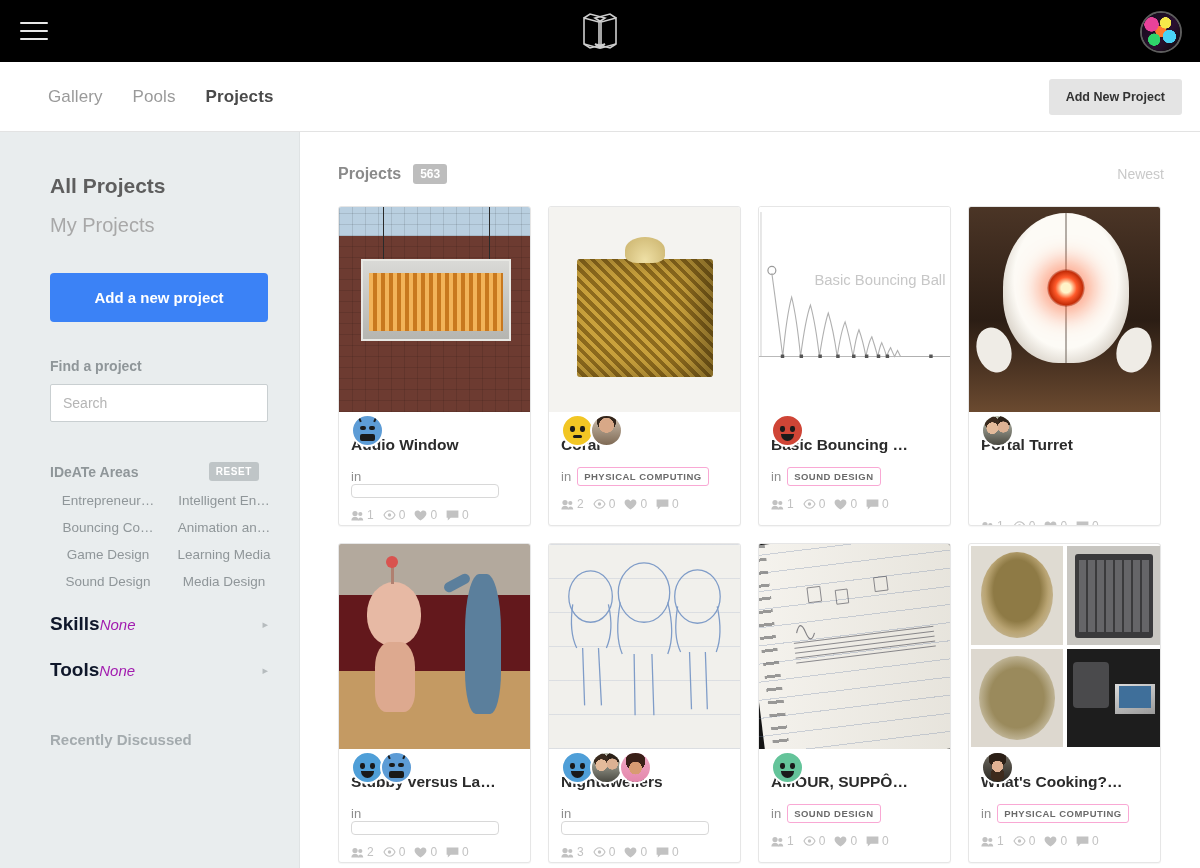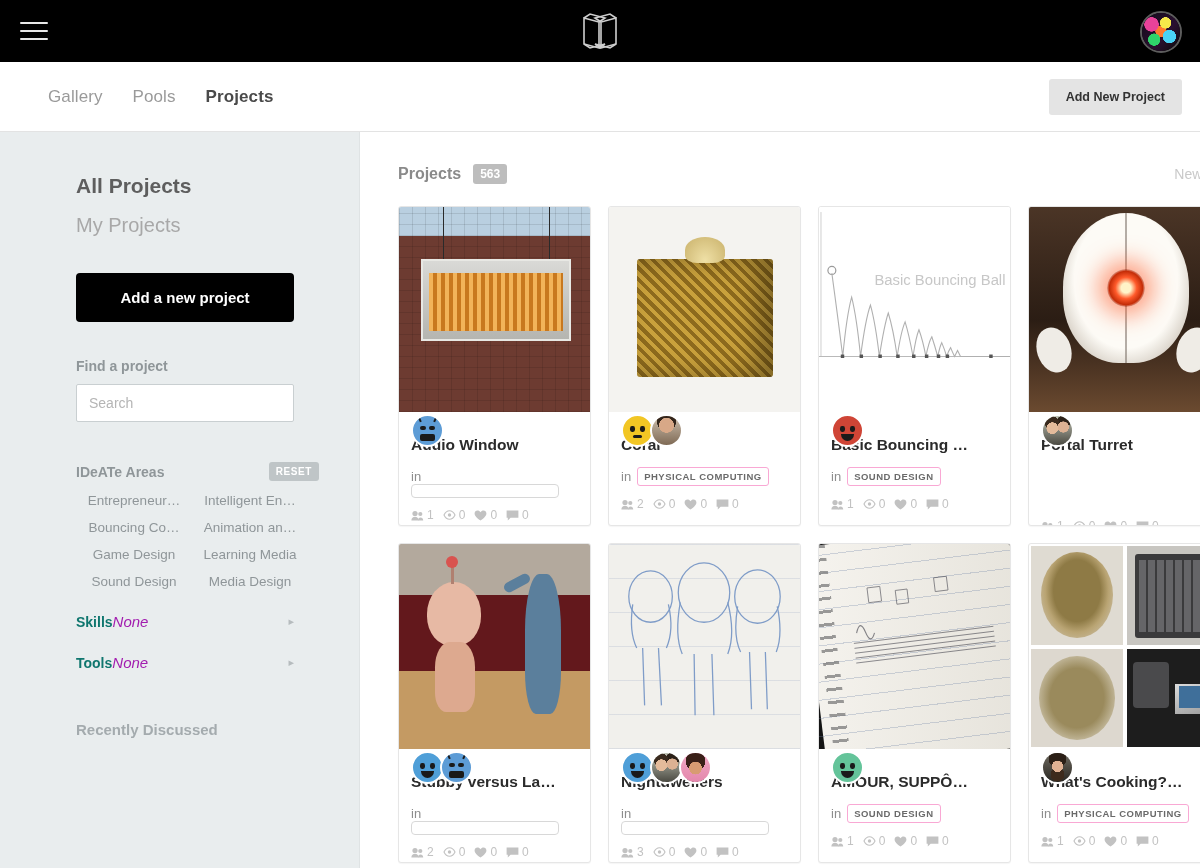--- a/index.html
+++ b/index.html
@@ -49,32 +49,32 @@
     background:#e4e4e4; border:none; border-radius:3px;
     padding:11px 17px; font-size:12.5px; font-weight:bold;
     color:#333; cursor:pointer; font-family:"Liberation Sans", sans-serif;
   }
 
   
   .layout { display:flex; height:736px; }
 
   
   .sidebar {
-    width:360px; background:#e9edee; border-right:1px solid #dfe3e4;
-    padding:42px 40px 0 76px; flex:none;
+    width:300px; background:#e9edee; border-right:1px solid #dfe3e4;
+    padding:42px 40px 0 50px; flex:none;
   }
   .side-title {
     font-size:21px; font-weight:bold; color:#5e5e5e; margin-bottom:16px;
     cursor:pointer;
   }
   .side-sub {
     font-size:20px; color:#a8a8a8; margin-bottom:36px; cursor:pointer;
   }
   .btn-add-project {
-    display:block; width:218px; background:#000000; color:#fff;
+    display:block; width:218px; background:#3b82f6; color:#fff;
     border:none; border-radius:4px; padding:16px 0;
     font-size:15px; font-weight:bold; cursor:pointer;
     font-family:"Liberation Sans", sans-serif; text-align:center;
   }
   .sec-label {
     font-size:14px; font-weight:bold; color:#8f9699; margin:36px 0 10px 0;
   }
   .search-input {
     width:218px; padding:10px 12px; font-size:14px;
     border:1px solid #c9cfd1; background:#fff; color:#777;
@@ -93,21 +93,21 @@
   }
   .area-item {
     font-size:13.5px; color:#8f9699; cursor:pointer; white-space:nowrap;
     overflow:hidden;
     text-align:center;
   }
   .filter-row {
     display:flex; align-items:center; margin-top:24px; width:218px;
     cursor:pointer;
   }
-  .filter-row .fname { font-size:14px; font-weight:bold; color:#0f766e; }
+  .filter-row .fname { font-size:19px; font-weight:bold; color:#0f172a; }
   .filter-row .fval { font-size:15px; color:#a21caf; margin-left:0;font-style:italic; }
   .filter-row .chev { margin-left:auto; color:#b6bcbe; font-size:11px; }
   .recently { font-size:15px; font-weight:bold; color:#a4abae; margin-top:50px; }
 
   
   .main { flex:1; background:#fff; padding:32px 36px 0 38px; position:relative; }
   .main-head { display:flex; align-items:center; margin-bottom:22px; }
   .main-title { font-size:16px; font-weight:bold; color:#8a8a8a; }
   .count-badge {
     margin-left:12px; background:#bdbdbd; color:#fff; font-size:12px;

